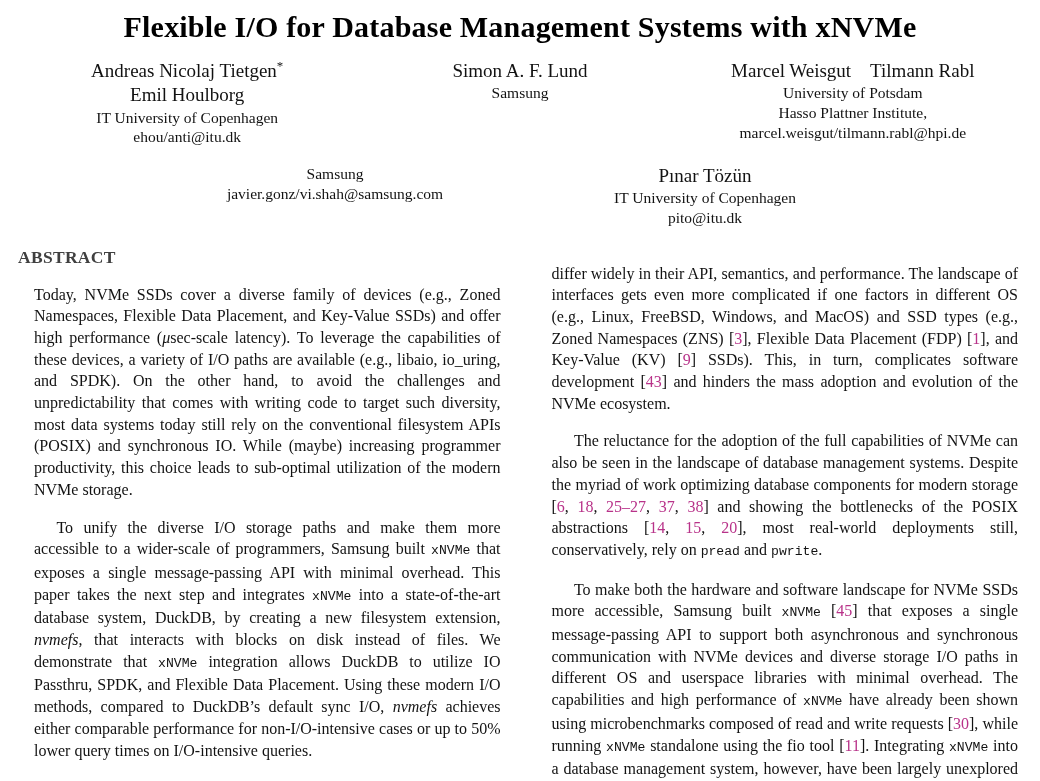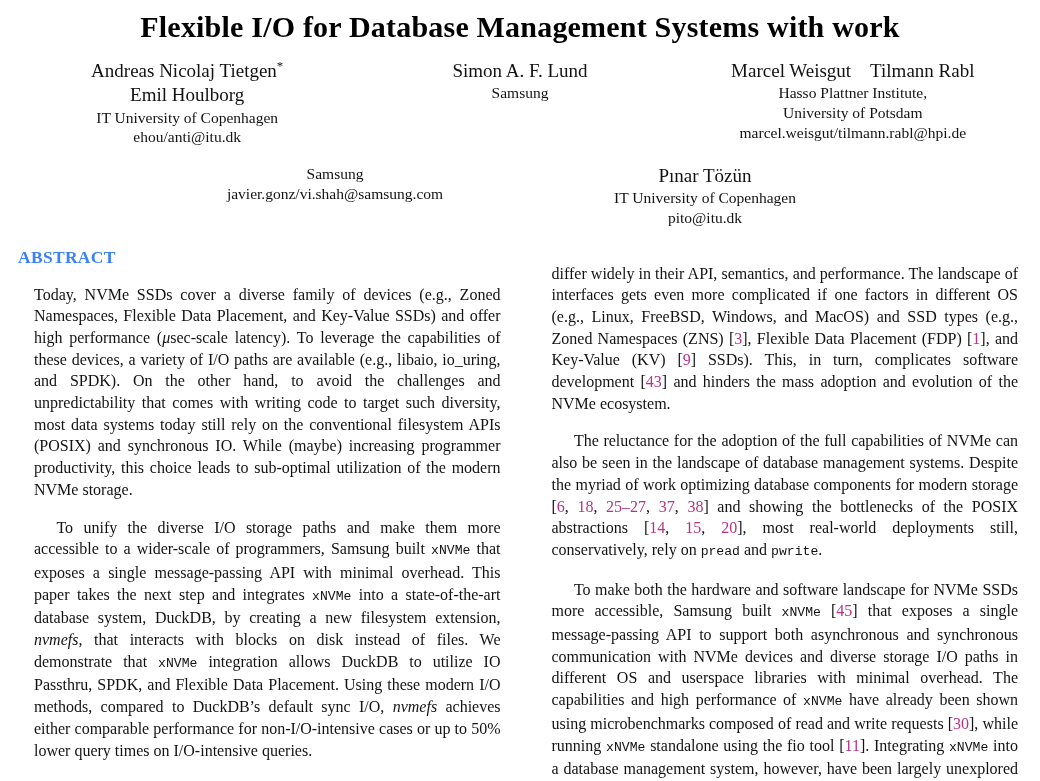--- a/index.html
+++ b/index.html
@@ -21,55 +21,55 @@
   .authors-row.row2{margin-top:16px;gap:30px;}
   .authors-row.row2 .author-block{width:340px;}
   .author-name{font-size:19px;line-height:1.28;}
   .author-affil{font-size:15.5px;line-height:1.28;}
   .author-email{font-size:15.5px;line-height:1.32;}
   .columns{
     display:flex;gap:19px;padding:0 6px 0 18px;margin-top:18px;
   }
   .col{flex:1;min-width:0;}
   .abstract-heading{
-    font-size:17.5px;font-weight:700;margin:0 0 7px 0;color:#3b82f6;
+    font-size:17.5px;font-weight:700;margin:0 0 7px 0;color:#404040;
     letter-spacing:.3px;
   }
   .body-par{
     margin:16px;font-size:16px;line-height:21.7px;text-align:justify;
     text-justify:inter-word;
   }
   .body-par.indent{text-indent:1.4em;}
   .seg-sup{vertical-align:super;font-size:.68em;line-height:0;}
   .seg-italic{font-style:italic;}
   .seg-mono{font-family:Liberation Mono, monospace;font-size:.82em;}
   .seg-cite{color:#b83289;}
 </style>
 </head>
 <body>
 
 <div class="page">
 
-  <h1 class="title">Flexible I/O for Database Management Systems with work</h1>
+  <h1 class="title">Flexible I/O for Database Management Systems with xNVMe</h1>
 
   <div class="authors-row row1">
     <div class="author-block">
       <div class="author-name"><span>Andreas Nicolaj Tietgen</span><span class="seg-sup">*</span></div>
       <div class="author-name">Emil Houlborg</div>
       <div class="author-affil">IT University of Copenhagen</div>
       <div class="author-email">ehou/anti@itu.dk</div>
     </div>
     <div class="author-block">
       <div class="author-name">Simon A. F. Lund</div>
       <div class="author-affil">Samsung</div>
     </div>
     <div class="author-block">
       <div class="author-name">Marcel Weisgut Tilmann Rabl</div>
+      <div class="author-affil">University of Potsdam</div>
       <div class="author-affil">Hasso Plattner Institute,</div>
-      <div class="author-affil">University of Potsdam</div>
       <div class="author-email">marcel.weisgut/tilmann.rabl@hpi.de</div>
     </div>
   </div>
 
   <div class="authors-row row2">
     <div class="author-block">
       <div class="author-affil">Samsung</div>
       <div class="author-email">javier.gonz/vi.shah@samsung.com</div>
     </div>
     <div class="author-block">

